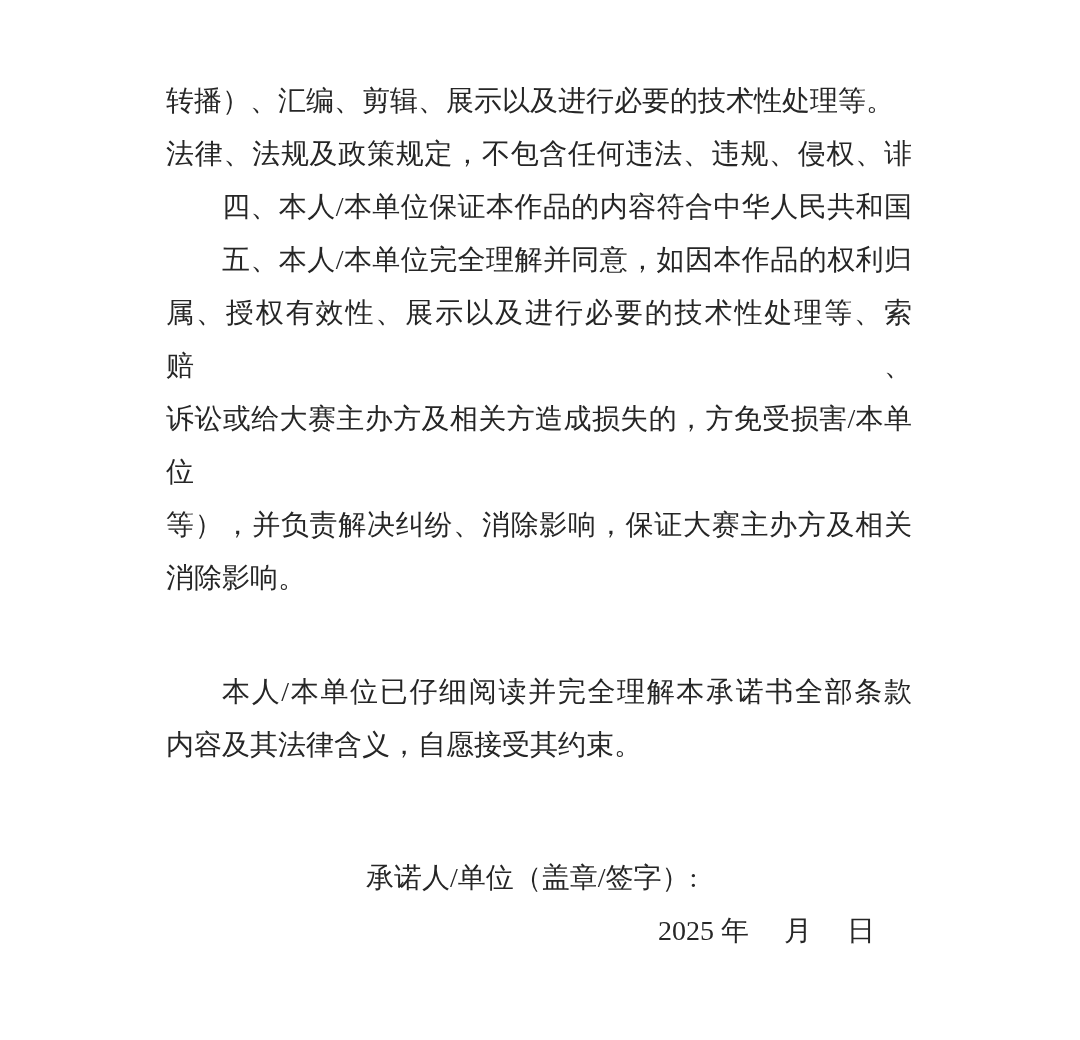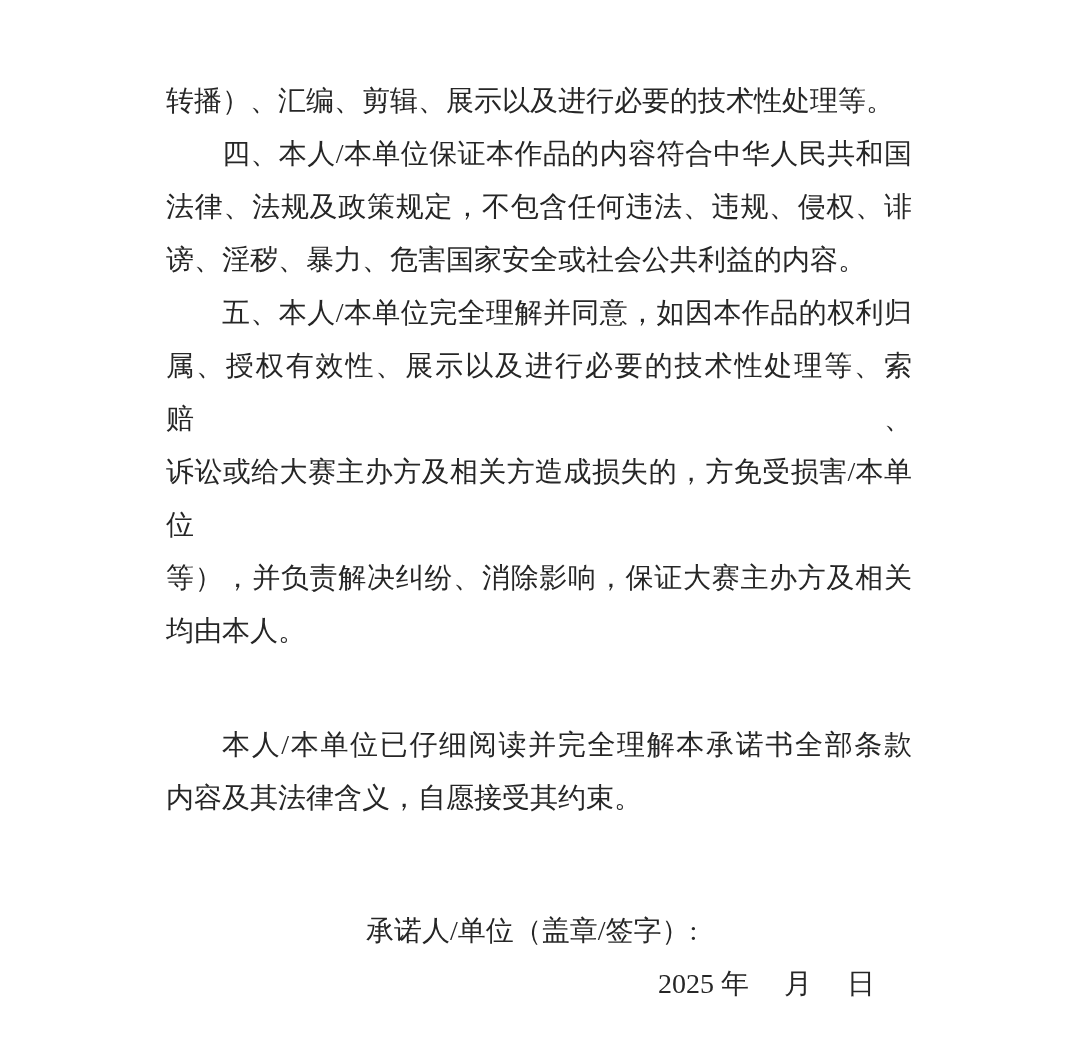--- a/index.html
+++ b/index.html
@@ -52,28 +52,27 @@
     text-align-last: left;
     margin-left: 492px;
   }
 </style>
 </head>
 <body>
 
 <div class="page">
   <div class="body-text">
     <div class="line end">转播）、汇编、剪辑、展示以及进行必要的技术性处理等。</div>
+    <div class="line">法律、法规及政策规定，不包含任何违法、违规、侵权、诽</div>
     <div class="line indent">四、本人/本单位保证本作品的内容符合中华人民共和国</div>
-    <div class="line">法律、法规及政策规定，不包含任何违法、违规、侵权、诽</div>
-    <div class="line end">谤、淫秽、暴力、危害国家安全或社会公共利益的内容。</div>
     <div class="line indent">五、本人/本单位完全理解并同意，如因本作品的权利归</div>
     <div class="line">属、授权有效性、展示以及进行必要的技术性处理等、索赔、</div>
     <div class="line">诉讼或给大赛主办方及相关方造成损失的，方免受损害/本单位</div>
     <div class="line">等），并负责解决纠纷、消除影响，保证大赛主办方及相关</div>
-    <div class="line end">均由本人。</div>
+    <div class="line end">消除影响。</div>
 
     <div class="spacer-a"></div>
 
     <div class="line indent">本人/本单位已仔细阅读并完全理解本承诺书全部条款</div>
     <div class="line end">内容及其法律含义，自愿接受其约束。</div>
 
     <div class="spacer-b"></div>
 
     <div class="sig-line">承诺人/单位（盖章/签字）:</div>
     <div class="date-line">2025 年　 月　 日</div>

